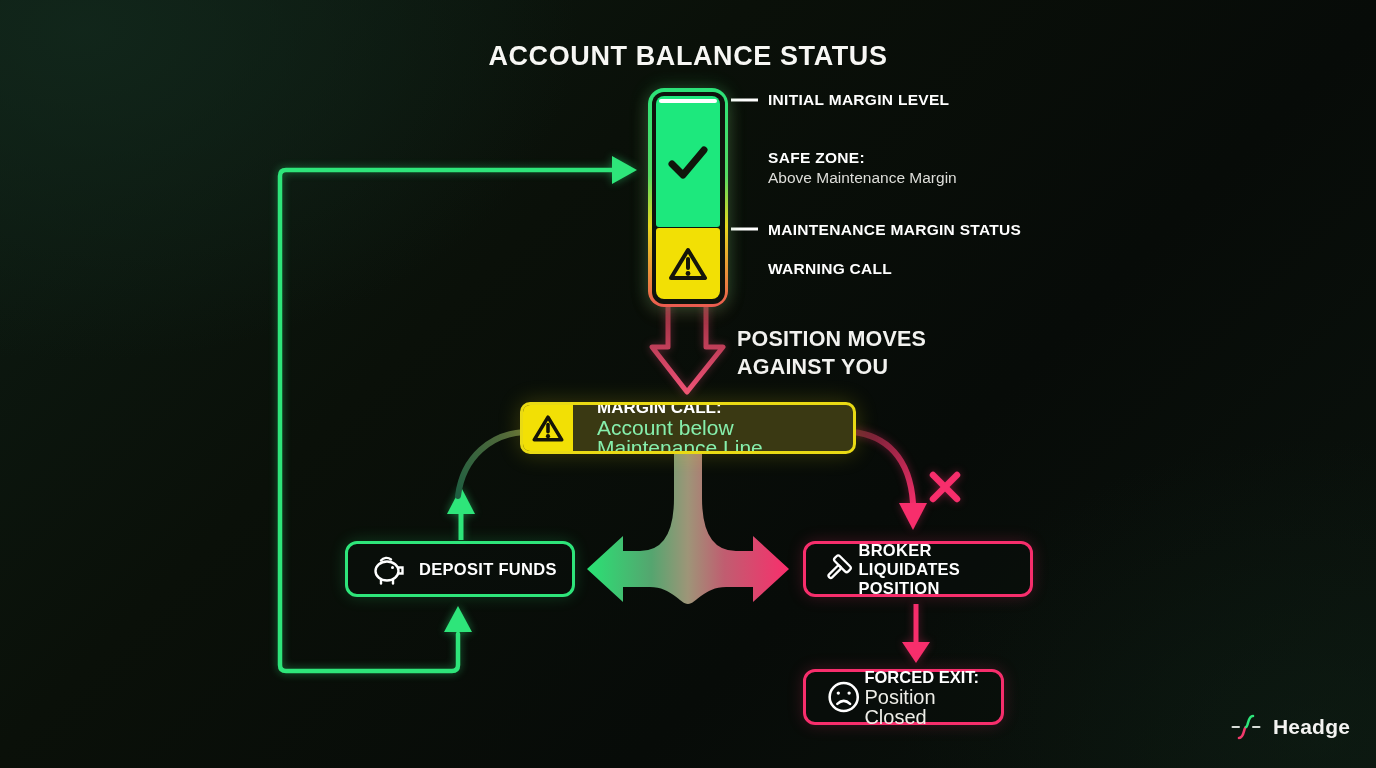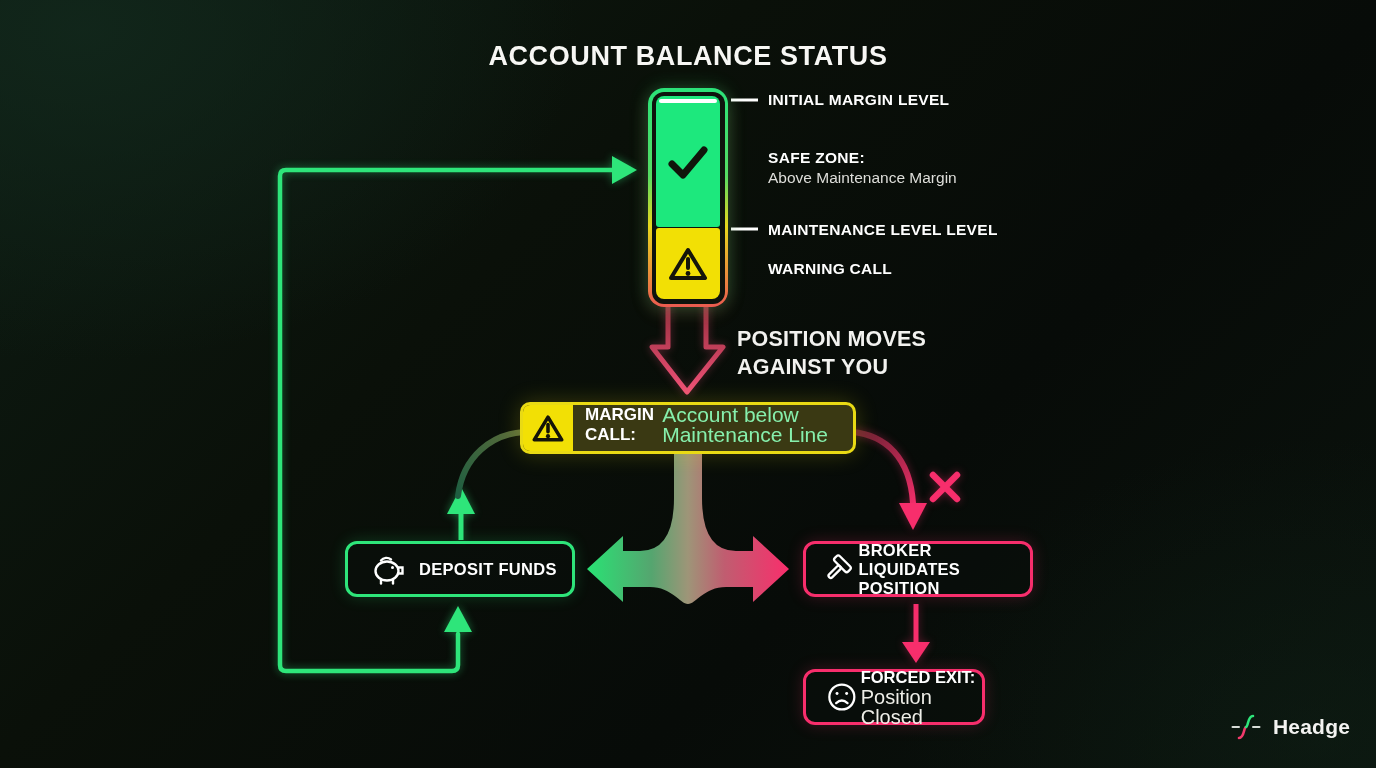--- a/index.html
+++ b/index.html
@@ -44,34 +44,34 @@
   .transition-text{left:737px;top:325px;font-size:21.5px;font-weight:bold;line-height:28px;
     color:#f2f2ef;letter-spacing:.2px;z-index:2;}
 
   
   .margin-call{
     left:520px;top:402px;width:336px;height:52px;border:3px solid #e9da14;border-radius:10px;
     background:#3a3913;display:flex;align-items:stretch;overflow:hidden;z-index:2;
     box-shadow:0 0 22px rgba(233,218,20,.22);
   }
   .mc-icon-cell{width:50px;flex:0 0 50px;background:#f2e005;display:flex;align-items:center;justify-content:center;}
-  .mc-text{display:flex;justify-content:center;padding-left:12px;line-height:20px;}
+  .mc-text{display:flex;flex-direction:column;justify-content:center;padding-left:24px;line-height:20px;}
   .mc-title{font-size:17px;font-weight:bold;color:#fff;}
   .mc-sub{font-size:21px;color:#86efac;}
 
   
   .flow-box{height:56px;border-radius:12px;display:flex;align-items:center;z-index:2;
     background:rgba(9,15,11,.55);}
   .box-green{border:3px solid #2ee57a;box-shadow:0 0 16px rgba(46,229,122,.2);}
   .box-pink{border:3px solid #f72e6c;box-shadow:0 0 16px rgba(247,46,108,.22);}
   .box-label{font-size:16.5px;font-weight:bold;letter-spacing:.3px;color:#fff;line-height:19px;}
 
   .deposit-box{left:345px;top:541px;width:230px;gap:12px;padding-left:23px;}
   .broker-box{left:803px;top:541px;width:230px;gap:5px;padding-left:15px;}
-  .forced-box{left:803px;top:669px;width:182px;gap:4px;padding-left:21px;}
+  .forced-box{left:803px;top:669px;width:201px;gap:4px;padding-left:21px;}
   .fx-text{display:flex;flex-direction:column;justify-content:center;line-height:20px;}
   .fx-title{font-size:16.5px;font-weight:bold;color:#fff;}
   .fx-sub{font-size:20px;color:#eeeee8;}
 
   
   .brand{left:1231px;top:712px;display:flex;align-items:center;gap:12px;z-index:2;}
   .brand-name{font-size:21px;font-weight:600;color:#f3f3f1;letter-spacing:.2px;}
 </style>
 </head>
 <body>
@@ -159,21 +159,21 @@
         </svg>
       </div>
     </div>
   </div>
 
   <div class="abs lbl lbl-bold" style="left:768px;top:91px;">INITIAL MARGIN LEVEL</div>
   <div class="abs lbl two-line" style="left:768px;top:148px;">
     <div class="lbl-bold">SAFE ZONE:</div>
     <div class="lbl-sub">Above Maintenance Margin</div>
   </div>
-  <div class="abs lbl lbl-bold" style="left:768px;top:221px;">MAINTENANCE LEVEL LEVEL</div>
+  <div class="abs lbl lbl-bold" style="left:768px;top:221px;">MAINTENANCE MARGIN STATUS</div>
   <div class="abs lbl lbl-bold" style="left:768px;top:260px;">WARNING CALL</div>
 
   <div class="abs transition-text">
     <div>POSITION MOVES</div>
     <div>AGAINST YOU</div>
   </div>
 
   <div class="abs margin-call">
     <div class="mc-icon-cell">
       <svg width="34" height="31" viewBox="0 0 42 38">

